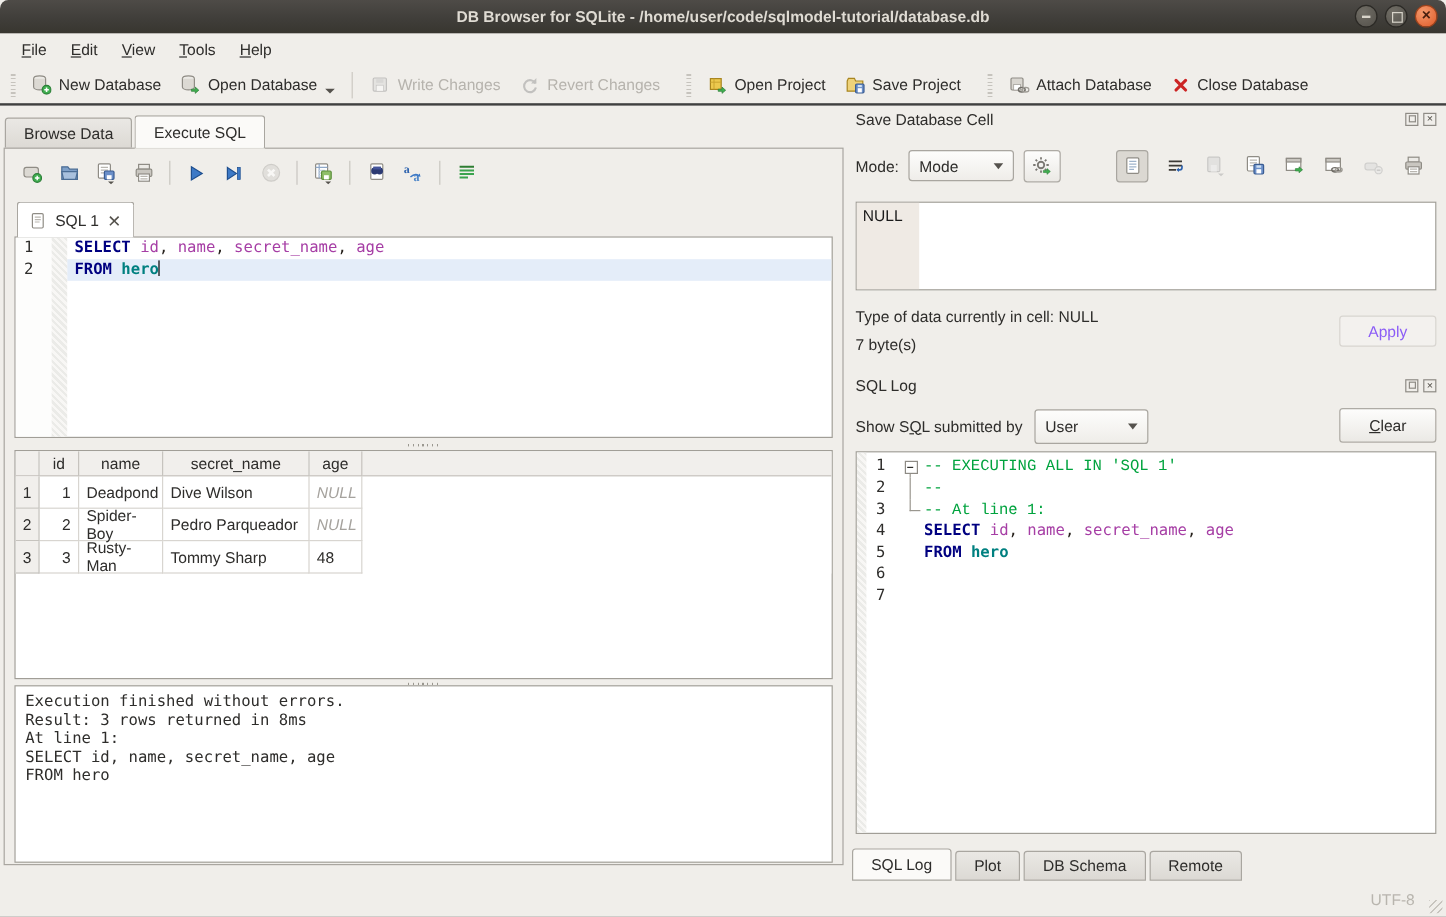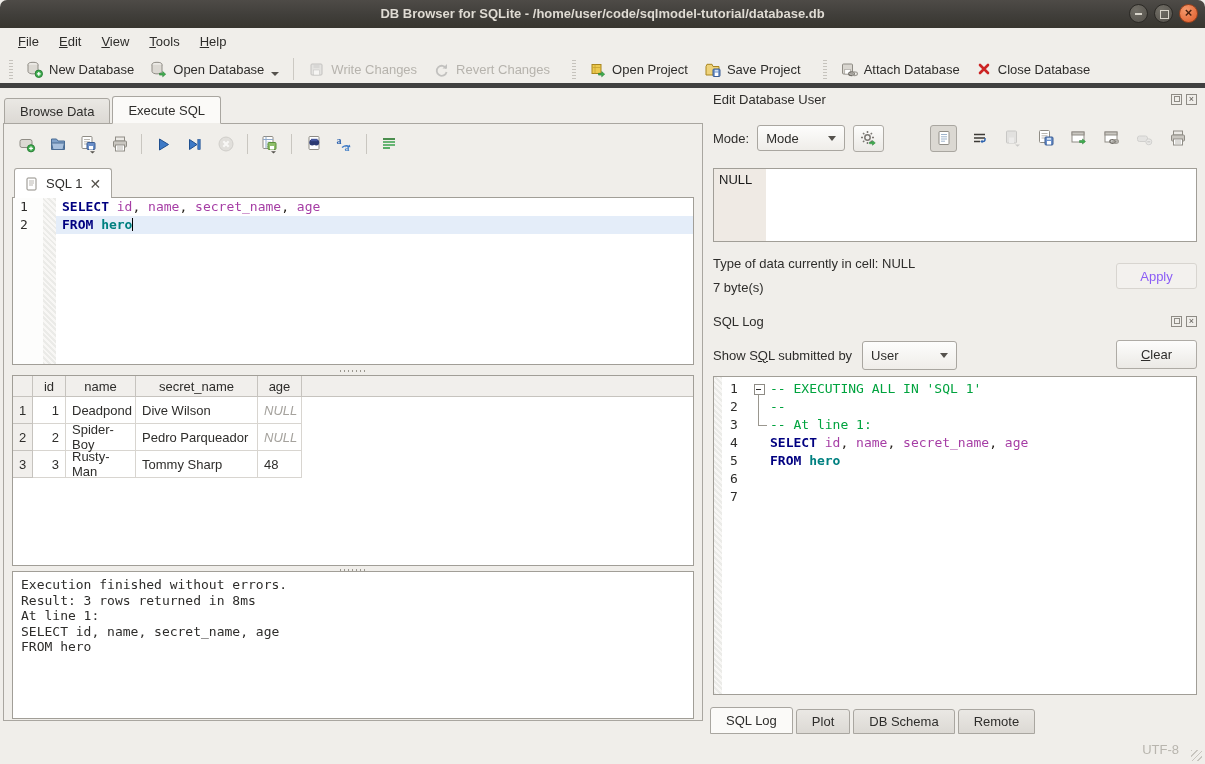--- a/index.html
+++ b/index.html
@@ -23,21 +23,21 @@
   .wbtn.maxb::after { content:""; position:absolute; left:5px; top:5px; width:7px; height:7px; border:1.5px solid #d8d4ca; }
   .wbtn.closeb { background:radial-gradient(circle at 35% 30%, #f49a6d, #e05a28);
     border:1px solid #99421d; color:#49200f; font-weight:bold; font-size:13px;
     text-align:center; line-height:16px; }
   
   .menubar { position:absolute; left:0; top:28px; width:100%; height:27px;
     display:flex; align-items:center; padding-left:8px; background:#f0eeea; }
   .menu-item { padding:4px 10px; cursor:default; }
   
   .toolbar { position:absolute; left:0; top:55px; width:100%; height:33px;
-    background:#f0eeea; border-bottom:5px solid #404040;
+    background:#f0eeea; border-bottom:2px solid #404040;
     display:flex; align-items:center; padding:0 4px; }
   .tb-handle { width:4px; height:20px; margin:0 5px;
     background:repeating-linear-gradient(0deg,#c6c3bd 0 1px,transparent 1px 3px); }
   .tb-sep { width:1px; height:22px; background:#ccc9c3; margin:0 6px; }
   .tb-btn { display:flex; align-items:center; gap:6px; padding:4px 8px; border-radius:3px; white-space:nowrap; }
   .tb-btn.disabled { color:#b6b3ad; }
   .tb-btn.disabled svg { opacity:.45; filter:grayscale(1); }
   .mini-caret { width:0; height:0; border-left:4px solid transparent; border-right:4px solid transparent;
     border-top:4px solid #55524d; margin:10px 0 0 1px; }
   .icon { display:inline-flex; align-items:center; justify-content:center; }
@@ -66,21 +66,21 @@
   .ed-hatch, .log-hatch { background:repeating-linear-gradient(45deg,#ebebe8 0 2px,#f8f7f5 2px 4px); }
   .ed-hatch { position:absolute; left:30px; top:0; bottom:0; width:13px; }
   .ed-lines { margin-left:43px; }
   .ed-line { height:18px; line-height:18px; white-space:pre; padding-left:6px;
     font-family:"DejaVu Sans Mono",monospace; font-size:13px; }
   .ed-line.current { background:#e4edf9; }
   .caret { display:inline-block; width:1px; height:13px; background:#000; vertical-align:-2px; }
   .tk-kw { color:var(--c-kw); font-weight:bold; }
   .tk-id { color:var(--c-id); }
   .tk-tbl { color:var(--c-tbl); font-weight:bold; }
-  .tk-cmt { color:var(--c-cmt); }
+  .tk-cmt { color:var(--c-cmt);font-family:Liberation Mono, monospace; }
   .tk-pl { color:#26211c; }
   
   .hsplit { position:absolute; left:8px; width:682px; height:7px; }
   .hsplit::after { content:""; display:block; width:26px; height:2px; margin:3px auto 0;
     background:repeating-linear-gradient(90deg,#9a978f 0 1px,transparent 1px 4px); }
   
   .results { position:absolute; left:8px; top:251px; width:682px; height:191px;
     border:1px solid #a19e97; background:#fff; overflow:hidden; }
   .res-head { display:flex; height:21px; background:#f1efec; }
   .res-hcell { border-right:1px solid #c6c3be; border-bottom:1px solid #c6c3be;
@@ -446,21 +446,21 @@
       <div class="msgbox" id="msgbox">Execution finished without errors.
 Result: 3 rows returned in 8ms
 At line 1:
 SELECT id, name, secret_name, age
 FROM hero</div>
     </div>
   </div>
 
   <div class="right-area">
 
-    <div class="dock-title" style="top:4px;">Edit Database User</div>
+    <div class="dock-title" style="top:4px;">Save Database Cell</div>
     <div class="dock-btns" style="top:6px;">
       <span class="dock-btn float"></span>
       <span class="dock-btn">×</span>
     </div>
 
     <div class="mode-row">
       <span>Mode:</span>
       <span class="combo" style="width:88px;">
         <span>Mode</span>
         <span class="arrow"></span>

